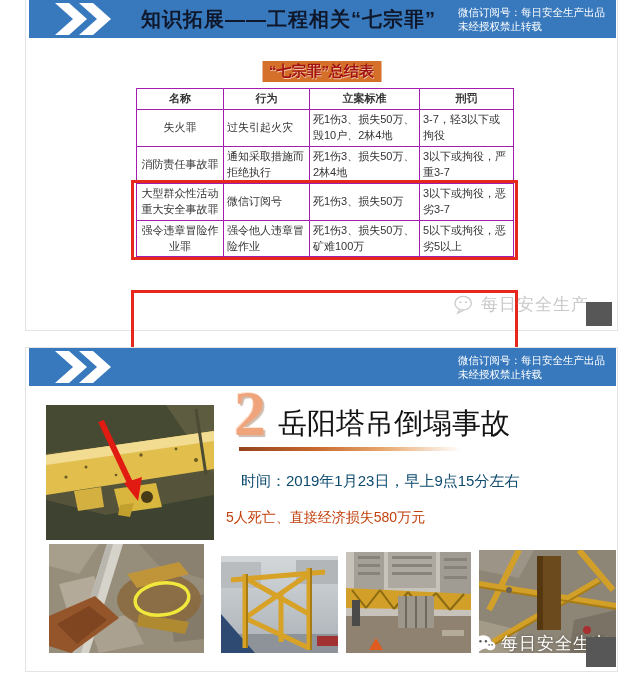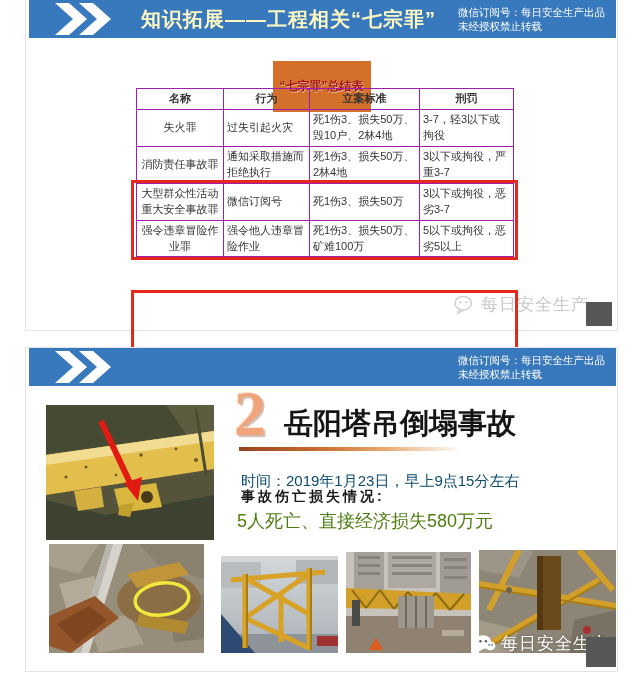--- a/index.html
+++ b/index.html
@@ -7,27 +7,27 @@
   body { font-family:"Liberation Sans","DejaVu Sans",sans-serif; }
   .page { position:relative; width:643px; height:675px; background:#fff; overflow:hidden; }
 
   .slide { position:absolute; left:25px; width:593px; background:#fff; border:1px solid #e4e4e4; }
   .slide1 { top:0; height:331px; border-top:none; }
   .slide2 { top:347px; height:325px; }
 
   
   .band { position:absolute; top:0; left:3px; width:587px; height:38px; background:#3879bd; display:flex; align-items:center; }
   .chevrons { margin-left:22px; width:68px; height:32px; flex:0 0 auto; }
-  .band-title { flex:1; text-align:center; color:#fef9c3; font-size:20px; font-weight:bold; letter-spacing:1px; white-space:nowrap; }
+  .band-title { flex:1; text-align:center; color:#0f172a; font-size:20px; font-weight:bold; letter-spacing:1px; white-space:nowrap; }
   .band-spacer { flex:1; }
   .band-corner { flex:0 0 158px; color:#ffffff; font-size:10.5px; line-height:1.35; text-align:left; padding-right:11px; }
 
   
   .badge { position:absolute; top:61px; left:50%; transform:translateX(-50%); background:#d4702a; color:#a31212;
-           font-size:12px; font-weight:bold; padding:17px 7px; text-shadow:0.5px 0.5px 0 rgba(255,255,255,.6); white-space:nowrap; }
+           font-size:15px; font-weight:bold; padding:1px 7px; text-shadow:0.5px 0.5px 0 rgba(255,255,255,.6); white-space:nowrap; }
   .tablewrap { position:absolute; left:110px; top:88px; width:377px; }
   table.sins { width:100%; border-collapse:collapse; font-size:11px; color:#333; table-layout:fixed; }
   table.sins th, table.sins td { border:1px solid #a21caf; padding:2px 3px; line-height:1.45; word-break:break-all; }
   table.sins th { font-weight:bold; text-align:center; height:19px; }
   table.sins td.c0 { text-align:center; }
   .redbox { position:absolute; left:-5px; right:-5px; border:3px solid #e6271c; pointer-events:none; }
 
   
   .wm-faint { position:absolute; right:28px; top:293px; display:flex; align-items:center; gap:5px;
               color:#c9c9c9; font-size:17px; letter-spacing:1px; }
@@ -42,26 +42,26 @@
   .photo svg { display:block; width:100%; height:100%; }
   .photo-big  { left:20px;  top:57px;  width:168px; height:135px; }
   .photo-p1   { left:23px;  top:196px; width:155px; height:109px; }
   .photo-p2   { left:195px; top:208px; width:117px; height:97px; }
   .photo-p3   { left:320px; top:204px; width:125px; height:101px; }
   .photo-p4   { left:453px; top:202px; width:137px; height:103px; }
 
   .num2 { position:absolute; left:208px; top:34px; font-family:"Liberation Serif","DejaVu Serif",serif;
           font-size:64px; font-weight:bold; line-height:1; color:#f0a47c;
           text-shadow:-1px -1px 0 #ffe3d2, 2px 2px 1px rgba(120,60,20,.35); }
-  .s2-title { position:absolute; left:252px; top:56px; font-size:29px; font-weight:bold; color:#141414; white-space:nowrap;margin-left:6px; }
+  .s2-title { position:absolute; left:252px; top:56px; font-size:29px; font-weight:normal; color:#141414; white-space:nowrap; }
   .s2-underline { position:absolute; left:213px; top:99px; width:222px; height:4px;
                   background:linear-gradient(to right,#94421f,#c96a2e 35%,#e8a86e 65%,rgba(240,220,200,0)); }
   .s2-time { position:absolute; left:215px; top:124px; font-size:15px; color:#0c4a6e; white-space:nowrap; }
   .s2-loss-h { position:absolute; left:215px; top:140px; font-size:14px; font-weight:bold; color:#1a1a1a; letter-spacing:3px; }
-  .s2-loss-d { position:absolute; left:211px; top:161px; font-size:18px; color:#4d7c0f; }
+  .s2-loss-d { position:absolute; left:200px; top:161px; font-size:14px; color:#c2410c; }
 
   .wechat-icon { display:inline-block; width:22px; height:20px; }
 </style>
 </head>
 <body>
 
 <div class="page">
 
   <section class="slide slide1">
     <header class="band">
@@ -177,21 +177,20 @@
         <line x1="150" y1="4" x2="160" y2="70" stroke="#4c4c34" stroke-width="3"></line>
         <line x1="55" y1="16" x2="86" y2="82" stroke="#e11a12" stroke-width="6"></line>
         <polygon points="78,78 96,72 92,96" fill="#e11a12"></polygon>
       </svg>
     </div>
 
     <div class="num2">2</div>
     <h2 class="s2-title">岳阳塔吊倒塌事故</h2>
     <div class="s2-underline"></div>
     <div class="s2-time">时间：2019年1月23日，早上9点15分左右</div>
-    <div class="s2-loss-h">事故伤亡损失情况:</div>
     <div class="s2-loss-d">5人死亡、直接经济损失580万元</div>
 
     <div class="photo photo-p1">
       <svg viewBox="0 0 155 109" preserveAspectRatio="none">
         <rect width="155" height="109" fill="#968d7b"></rect>
         <polygon points="0,0 50,0 30,30 0,22" fill="#a79e8c"></polygon>
         <polygon points="90,0 155,0 155,35 110,22" fill="#8b8170"></polygon>
         <polygon points="10,40 45,32 55,58 18,66" fill="#b3aa99"></polygon>
         <polygon points="120,60 155,50 155,95 125,98" fill="#847b6a"></polygon>
         <polygon points="40,80 80,70 95,100 50,109" fill="#aaa190"></polygon>

